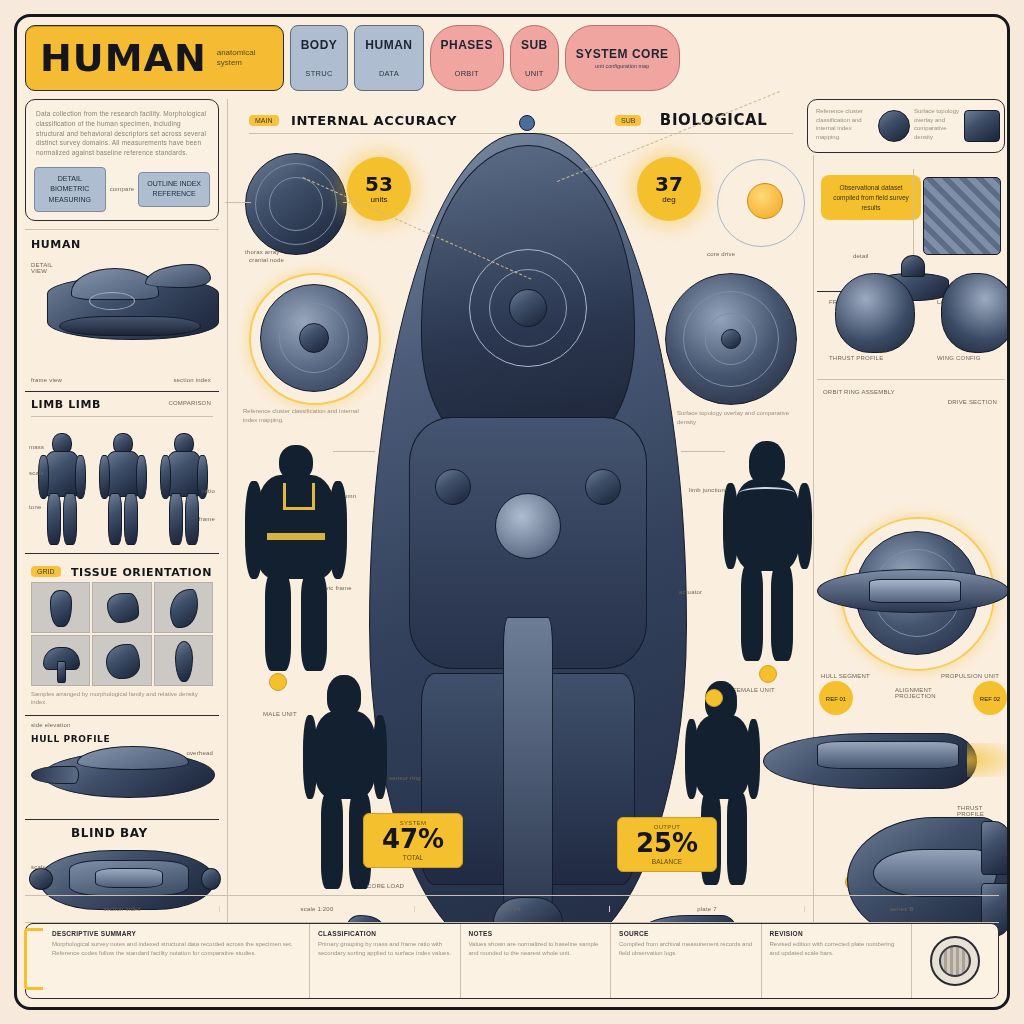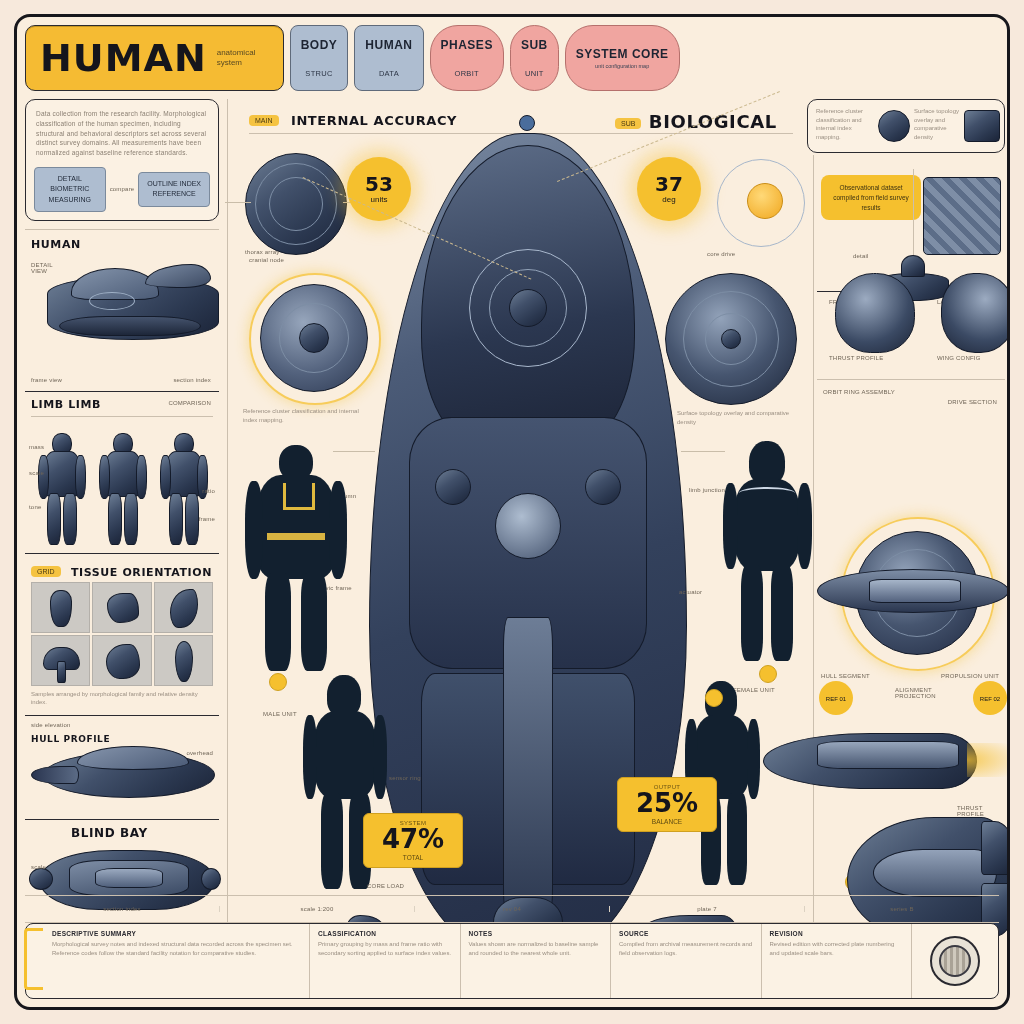--- a/index.html
+++ b/index.html
@@ -293,21 +293,21 @@
 
   <div class="vrule" style="position:absolute;left:210px;top:82px;height:836px;"></div>
 
   <div class="card" style="left:218px;top:82px;width:572px;height:42px;border:none;background:transparent;">
     <div style="position:absolute;left:14px;top:12px;">
       <span class="chip">MAIN</span>
       <span class="sect-title" style="margin-left:8px;font-size:13px;">INTERNAL ACCURACY</span>
     </div>
     <div style="position:absolute;left:380px;top:12px;">
       <span class="chip">SUB</span>
-      <span class="sect-title" style="margin-left:3px;font-size:18px;text-align:right;">BIOLOGICAL</span>
+      <span class="sect-title" style="margin-left:14px;font-size:15px;text-align:right;">BIOLOGICAL</span>
     </div>
     <div class="rule" style="position:absolute;left:14px;right:14px;top:34px;"></div>
   </div>
 
   <div>
     <div class="hull disc" style="left:228px;top:136px;width:100px;height:100px;"></div>
     <div class="ring" style="left:238px;top:146px;width:80px;height:80px;"></div>
     <div class="ring" style="left:252px;top:160px;width:52px;height:52px;"></div>
     <div class="conn" style="left:208px;top:185px;width:26px;height:1px;"></div>
     <div class="conn" style="left:326px;top:185px;width:32px;height:1px;"></div>
@@ -426,21 +426,21 @@
     <div class="sil" style="left:710px;top:776px;width:20px;height:92px;border-radius:24%;"></div>
   </div>
 
   <div class="pct" style="left:346px;top:796px;width:74px;">
     <div class="cap">SYSTEM</div>
     <div class="num">47%</div>
     <div class="foot">TOTAL</div>
   </div>
   <div class="lbl" style="position:absolute;left:350px;top:866px;">CORE LOAD</div>
 
-  <div class="pct" style="left:600px;top:760px;width:74px;">
+  <div class="pct" style="left:600px;top:800px;width:74px;">
     <div class="cap">OUTPUT</div>
     <div class="num">25%</div>
     <div class="foot">BALANCE</div>
   </div>
 
   <div>
     <div class="hull needle" style="left:248px;top:906px;width:124px;height:26px;"></div>
     <div class="hull" style="left:330px;top:898px;width:34px;height:18px;border-radius:40% 70% 20% 10%/60% 60% 40% 40%;"></div>
   </div>
   <div class="hull needle" style="left:624px;top:898px;width:94px;height:30px;"></div>

